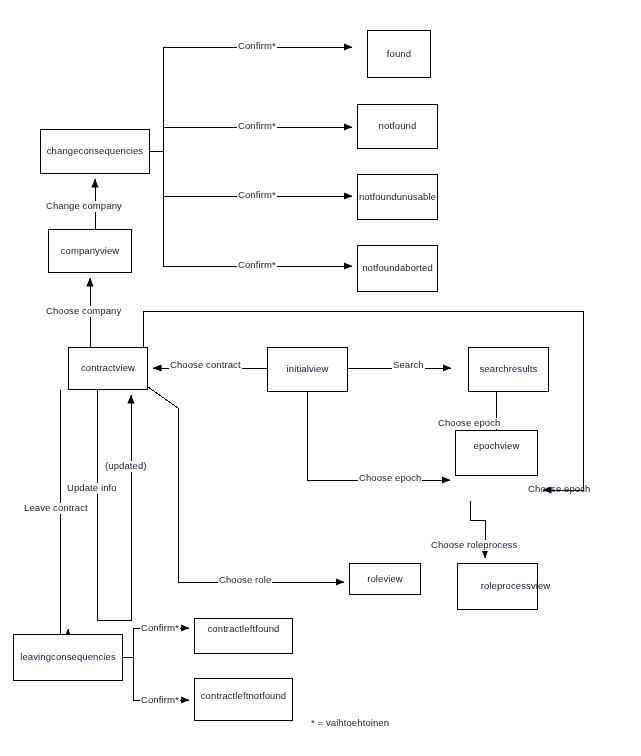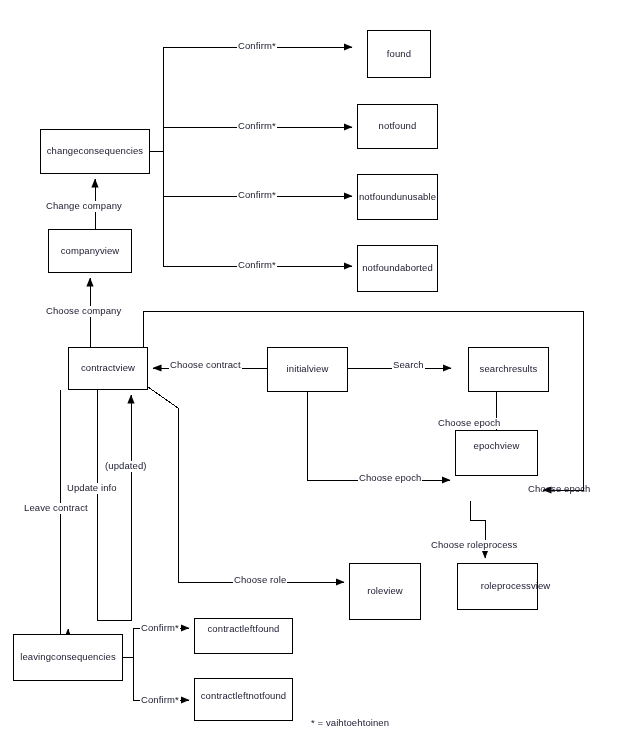--- a/index.html
+++ b/index.html
@@ -136,21 +136,21 @@
   </div>
   <div class="node" style="left:267px;top:347px;width:81px;height:45px;">
     <span class="node-label">initialview</span>
   </div>
   <div class="node" style="left:456px;top:347px;width:81px;height:45px;margin-left:12px;">
     <span class="node-label">searchresults</span>
   </div>
   <div class="node" style="left:455px;top:430px;width:83px;height:46px;align-items:flex-start;padding-top:10px;">
     <span class="node-label">epochview</span>
   </div>
-  <div class="node" style="left:349px;top:563px;width:72px;height:57px;">
+  <div class="node" style="left:349px;top:563px;width:72px;height:32px;">
     <span class="node-label">roleview</span>
   </div>
   <div class="node" style="left:457px;top:563px;width:81px;height:47px;padding-left:36px;">
     <span class="node-label">roleprocessview</span>
   </div>
   <div class="node" style="left:13px;top:634px;width:110px;height:47px;">
     <span class="node-label">leavingconsequencies</span>
   </div>
   <div class="node" style="left:194px;top:618px;width:99px;height:36px;align-items:flex-start;padding-top:5px;">
     <span class="node-label">contractleftfound</span>
@@ -164,21 +164,21 @@
   <div class="edge-label" style="left:237px;top:190px;">Confirm*</div>
   <div class="edge-label" style="left:237px;top:260px;">Confirm*</div>
   <div class="edge-label" style="left:45px;top:201px;">Change company</div>
   <div class="edge-label" style="left:45px;top:306px;">Choose company</div>
   <div class="edge-label" style="left:169px;top:360px;">Choose contract</div>
   <div class="edge-label" style="left:392px;top:360px;">Search</div>
   <div class="edge-label" style="left:437px;top:418px;">Choose epoch</div>
   <div class="edge-label" style="left:358px;top:473px;">Choose epoch</div>
   <div class="edge-label" style="left:527px;top:484px;background:transparent;">Choose epoch</div>
   <div class="edge-label" style="left:430px;top:540px;">Choose roleprocess</div>
-  <div class="edge-label" style="left:233px;top:575px;">Choose role</div>
+  <div class="edge-label" style="left:218px;top:575px;">Choose role</div>
   <div class="edge-label" style="left:104px;top:461px;">(updated)</div>
   <div class="edge-label" style="left:66px;top:483px;">Update info</div>
   <div class="edge-label" style="left:23px;top:503px;">Leave contract</div>
   <div class="edge-label" style="left:140px;top:623px;">Confirm*</div>
   <div class="edge-label" style="left:140px;top:695px;">Confirm*</div>
 
   <div class="legend" style="left:311px;top:687px;">
     <div>* = vaihtoehtoinen</div>
     
   </div>

